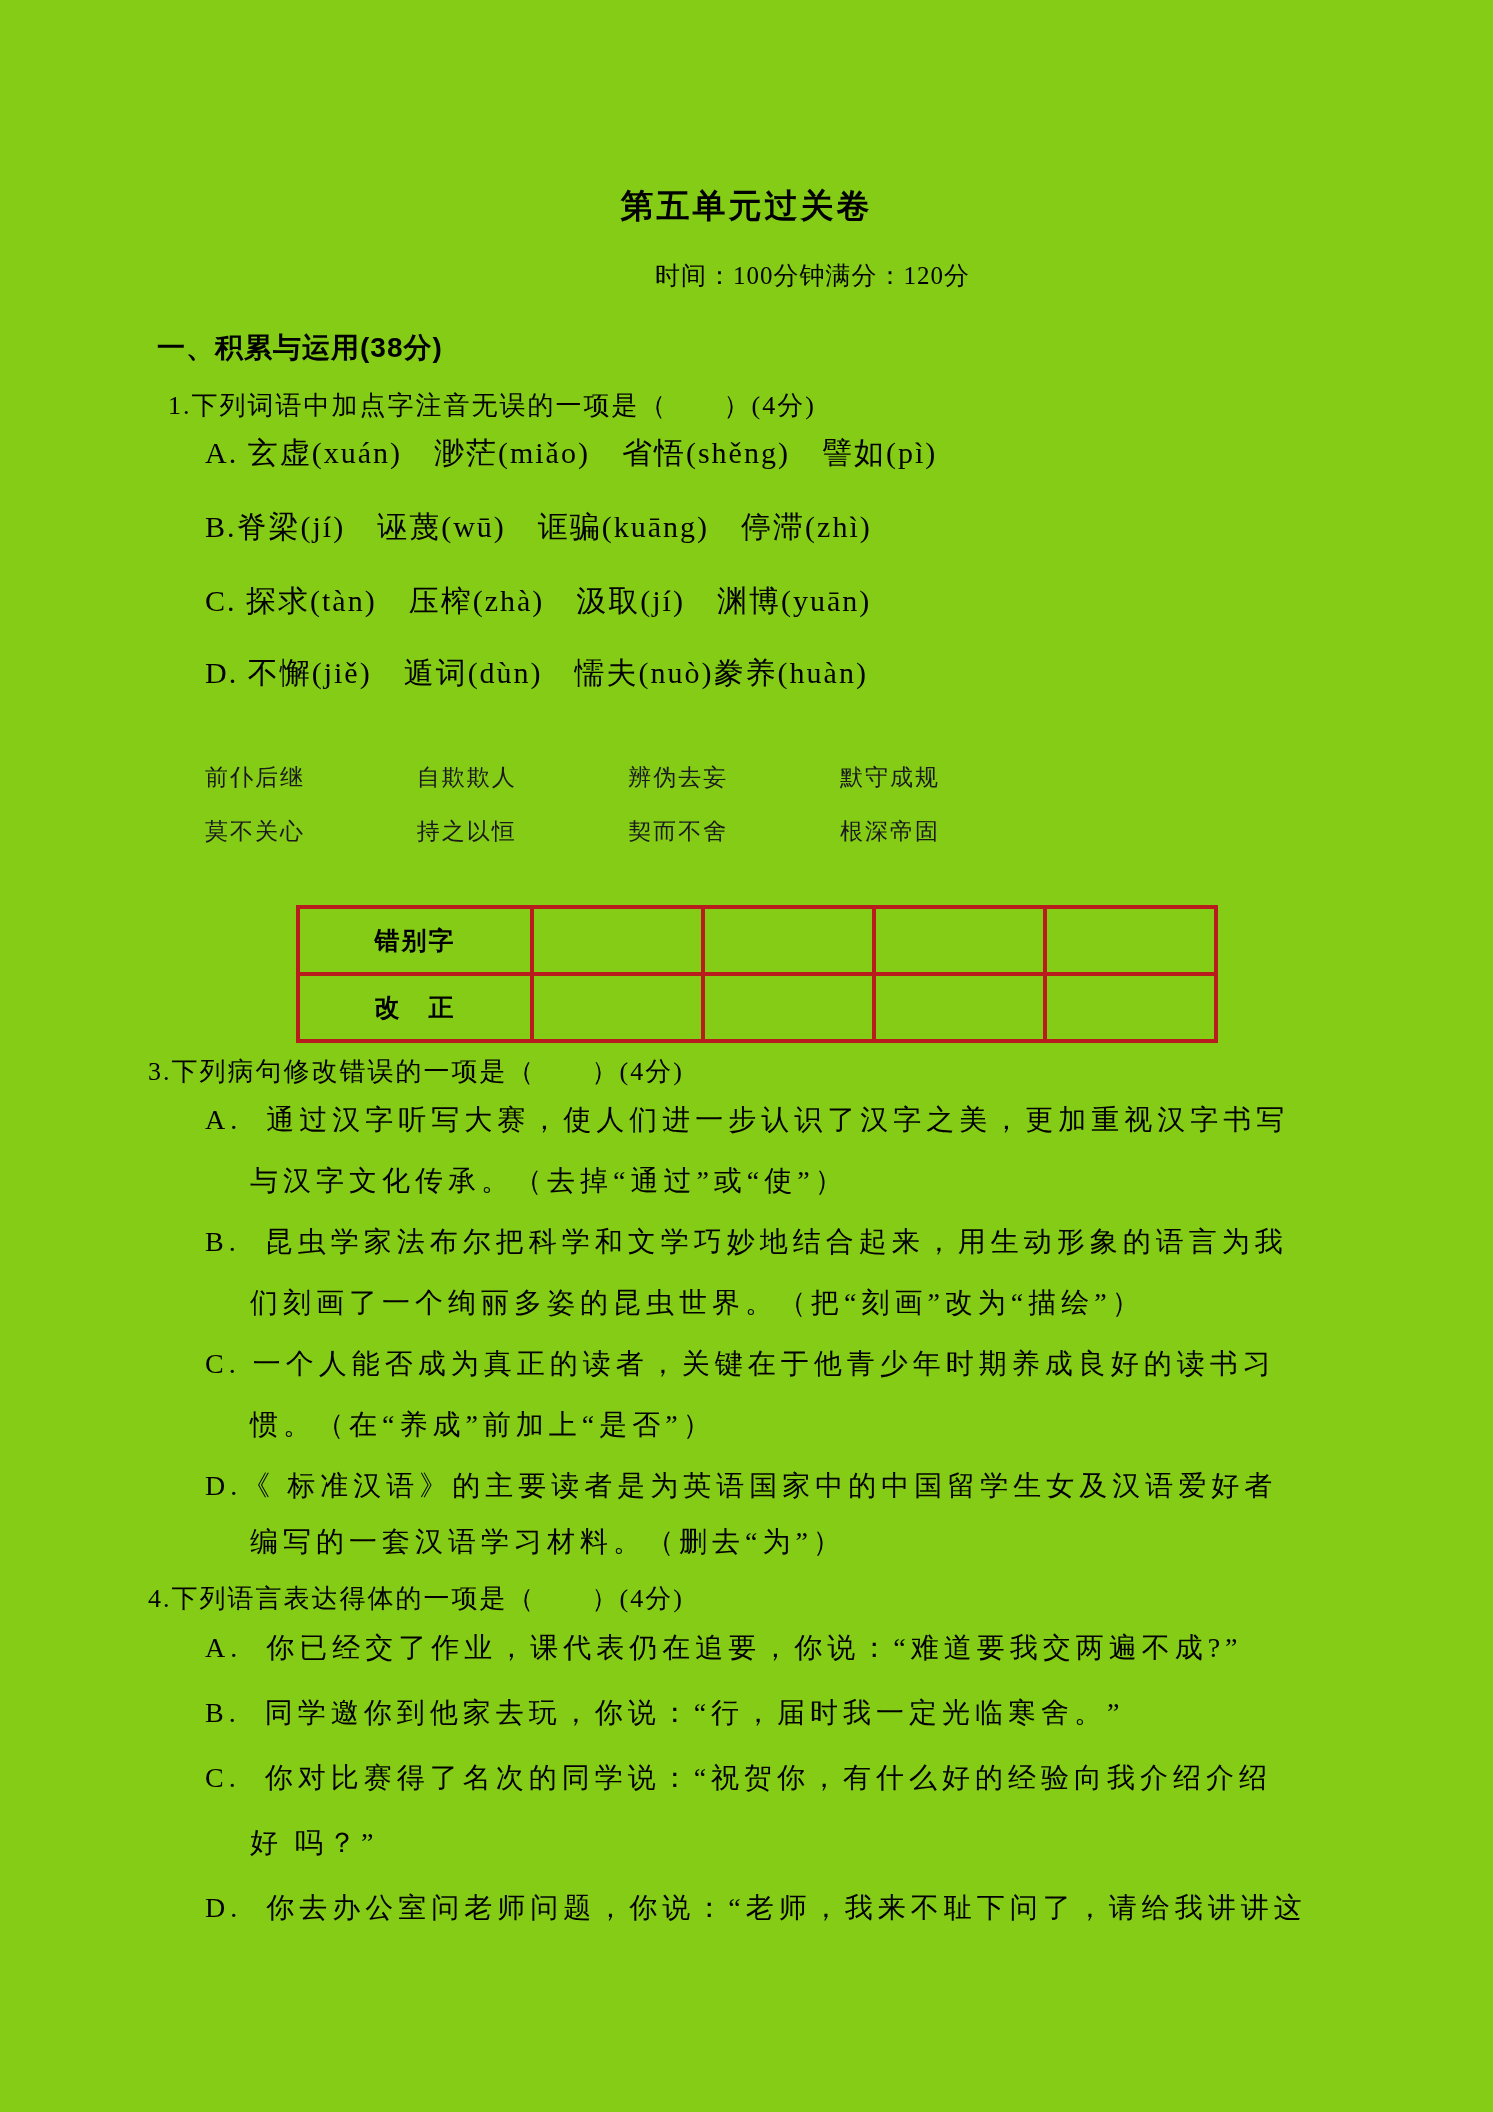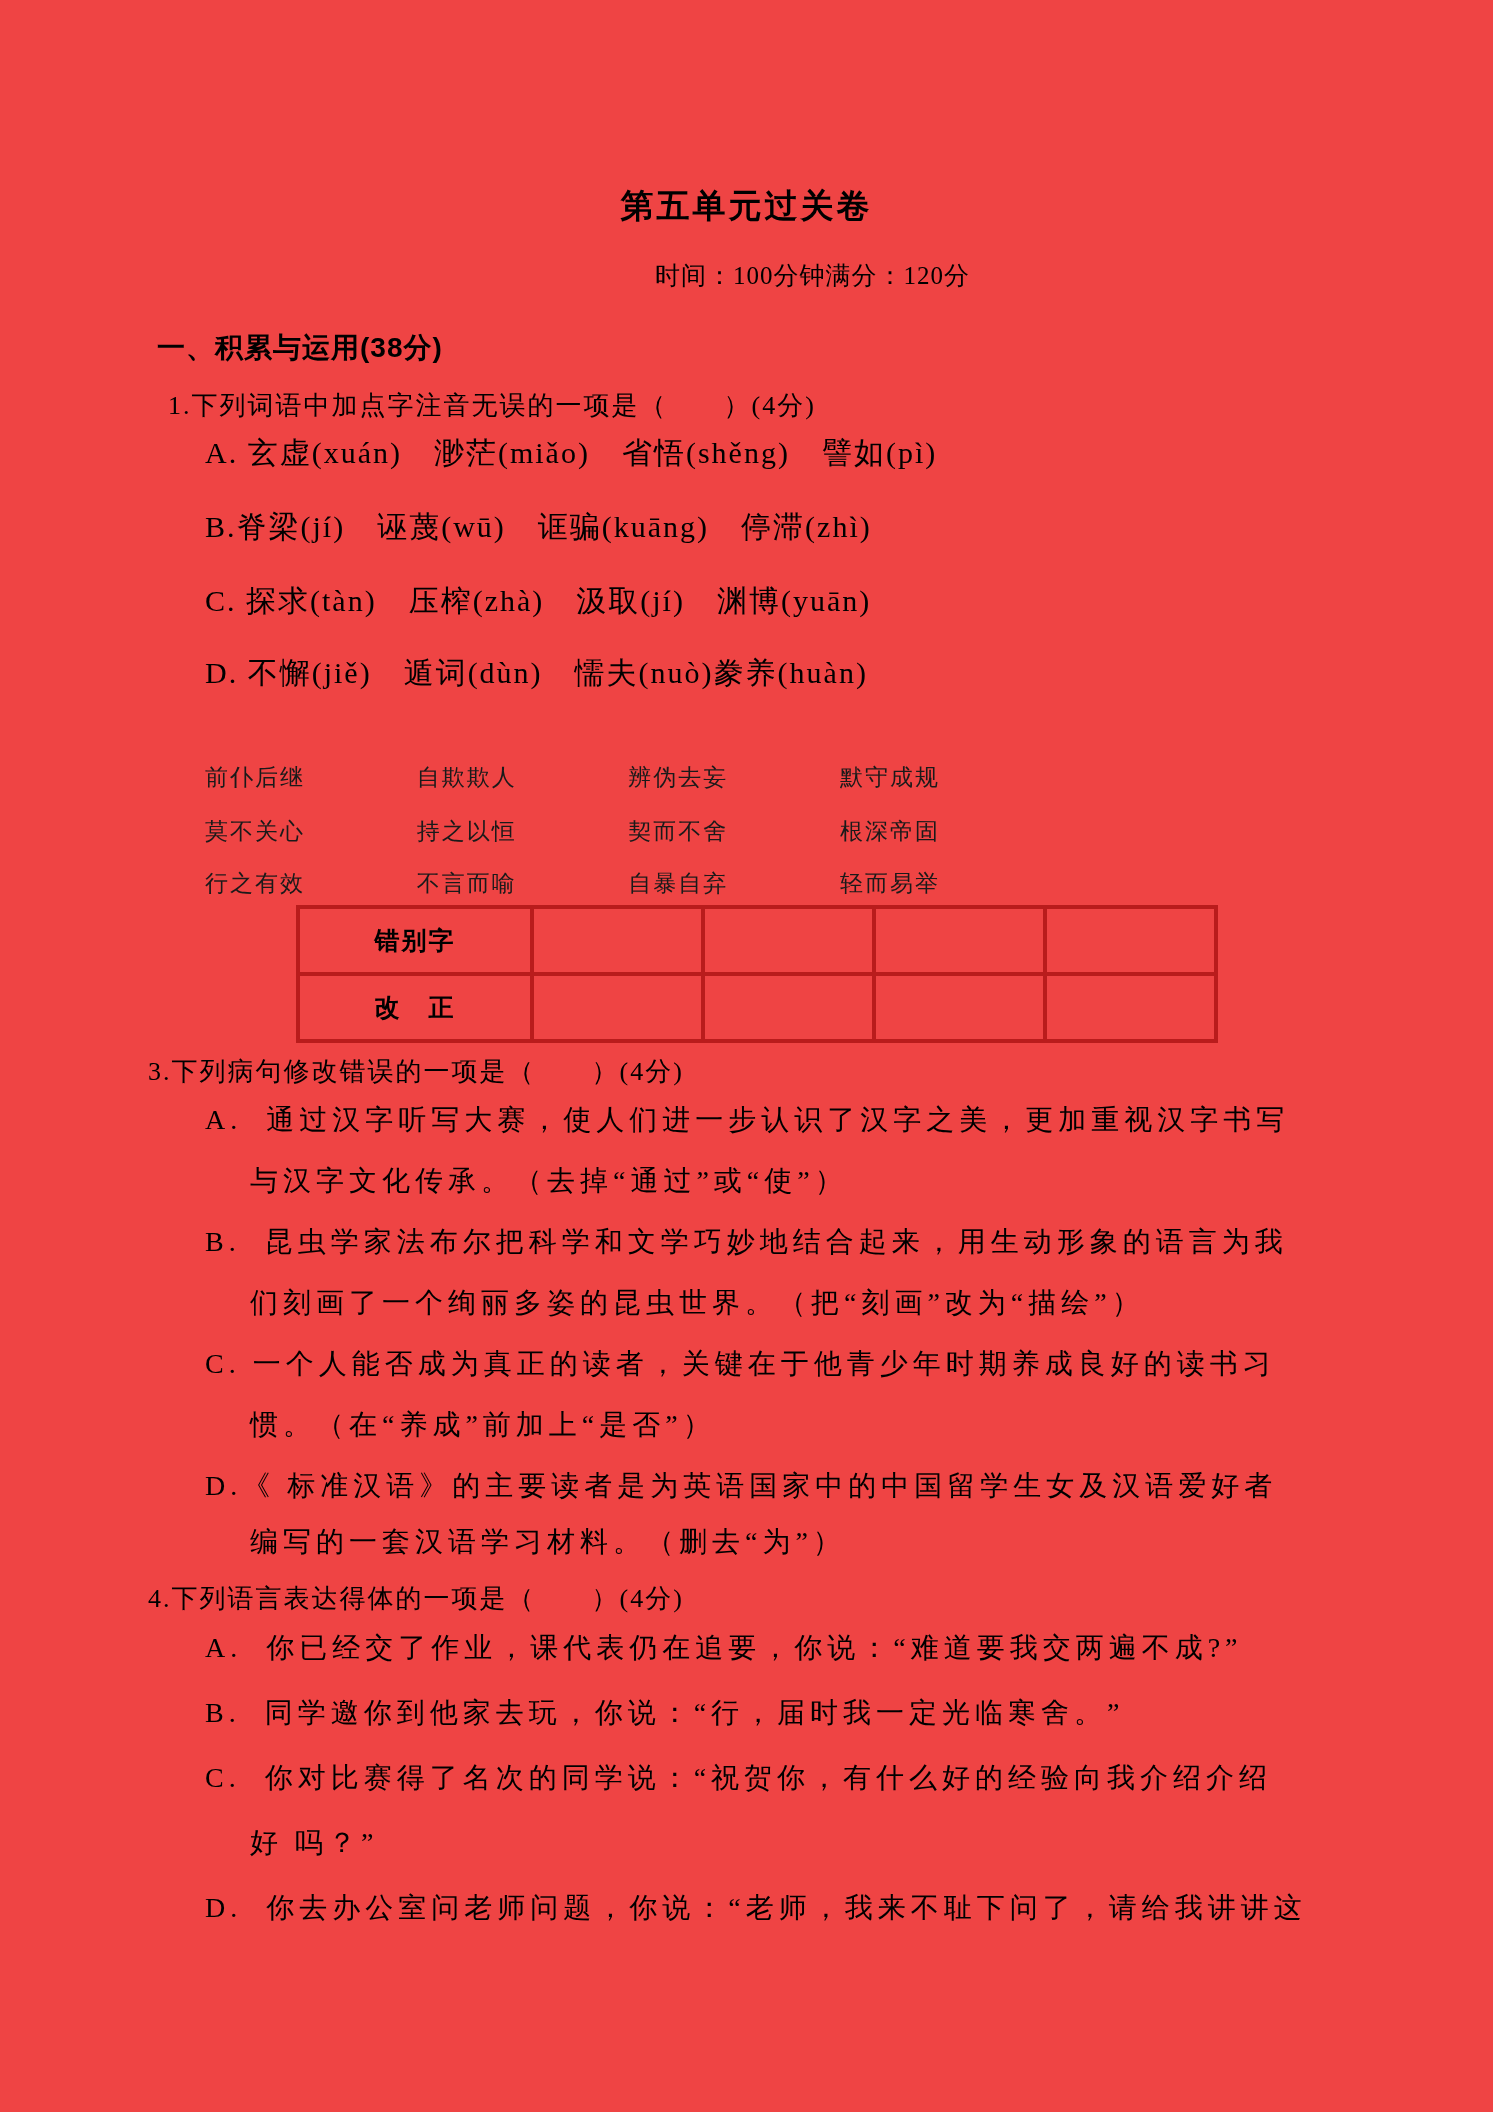--- a/index.html
+++ b/index.html
@@ -1,20 +1,20 @@
 <!DOCTYPE html>
 <html><head>
 <meta charset="utf-8">
 <style>
   html,body{margin:0;padding:0;background:#ffffff;}
   .page{
     position:relative;
     width:1493px;
     height:2112px;
-    background:#ef4444;
+    background:#84cc16;
     color:#000000;
     font-family:"Liberation Serif","DejaVu Serif",serif;
     overflow:hidden;
   }
   .ln{position:absolute;white-space:pre-wrap;line-height:1.25;}
   .title{
     top:186px;left:0;width:100%;
     text-align:center;
     font-size:33px;font-weight:700;letter-spacing:3px;
   }
@@ -71,26 +71,20 @@
     <span>自欺欺人</span>
     <span>辨伪去妄</span>
     <span>默守成规</span>
   </div>
   <div class="wordrow" style="top:816px;gap:24px;">
     <span>莫不关心</span>
     <span>持之以恒</span>
     <span>契而不舍</span>
     <span>根深帝固</span>
   </div>
-  <div class="wordrow" style="top:868px;">
-    <span>行之有效</span>
-    <span>不言而喻</span>
-    <span>自暴自弃</span>
-    <span>轻而易举</span>
-  </div>
 
   <table class="anstab">
     <tbody>
         <tr>
       <td class="lbl">错别字</td>
       <td class="blank"></td>
       <td class="blank"></td>
       <td class="blank"></td>
       <td class="blank"></td>
     </tr>

